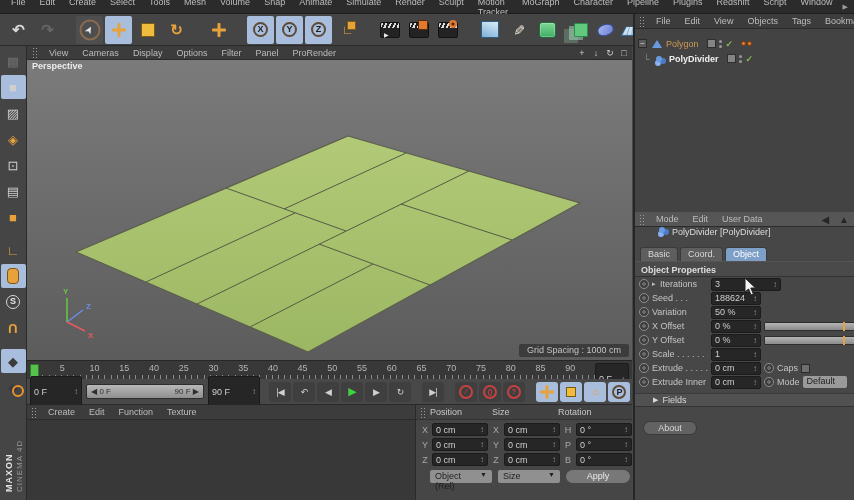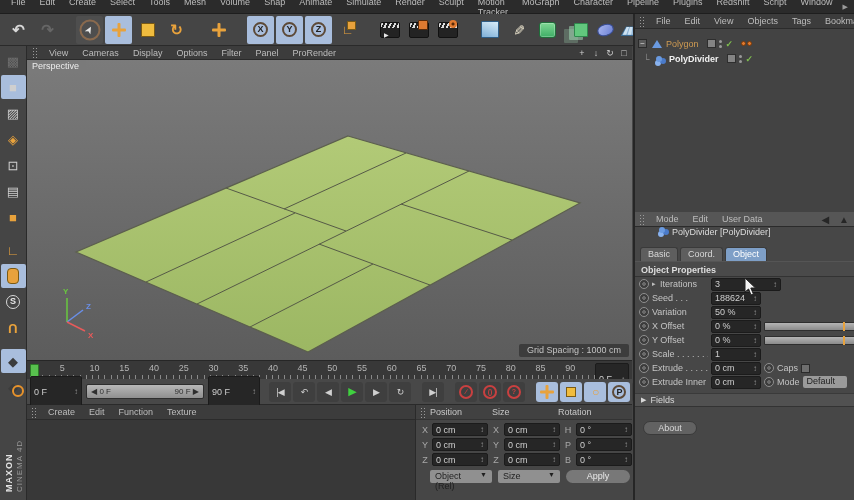--- a/index.html
+++ b/index.html
@@ -104,21 +104,21 @@
 
   
   #viewport { position:absolute; left:27px; top:46px; width:605px; height:314px; }
   #vp-menu { position:absolute; left:0; top:0; width:605px; height:14px; background:#3c3c3c;
     border-bottom:1px solid #2a2a2a; display:flex; align-items:center; padding-left:3px; }
   #vp-controls { position:absolute; right:2px; top:0; height:14px; display:flex; align-items:center; gap:2px; }
   #vp-controls span { width:12px; text-align:center; color:#cfcfcf; font-size:9px; }
   #vp-canvas { position:absolute; left:0; top:14px; width:605px; height:300px;
     background:linear-gradient(#7b7b7b,#5c5c5c); overflow:hidden; }
   #persp-chip { position:absolute; left:0; top:0; background:#7a7a7a; color:#ececec;
-    padding:1px 7px 2px 5px; }
+    padding:1px 7px 2px 5px;font-weight:bold; }
   #grid-chip { position:absolute; right:3px; bottom:3px; background:rgba(58,58,58,.92); color:#c4c4c4;
     padding:1px 8px 2px; border-radius:2px; }
   .grip { width:7px; height:11px; margin:0 3px 0 2px; flex:none;
     background-image:radial-gradient(#9a9a9a 34%, transparent 36%); background-size:3px 3px; }
 
   
   #timeline { position:absolute; left:27px; top:360px; width:605px; height:19px; background:#383838;
     border-top:1px solid #262626; }
   #ruler { position:absolute; left:3px; top:0; width:565px; height:19px; display:flex; }
   #ruler::after { content:""; position:absolute; left:0; right:0; bottom:1px; height:4px;
@@ -222,21 +222,21 @@
   .arow .field { width:50px; height:13px; flex:none; }
   .arow .field.w70 { width:70px; }
   .aslider { position:relative; width:108px; height:9px; flex:none; border-radius:1px;
     background:linear-gradient(#b5b5b5,#8b8b8b); border:1px solid #2e2e2e; }
   .aslider .tick { position:absolute; left:74%; top:-1px; width:2px; height:9px; background:#e8a23c; }
   .cbox { width:9px; height:9px; background:#6e6e6e; border:1px solid #2a2a2a; flex:none; }
   .exarrow { color:#bdbdbd; font-size:7px; width:5px; flex:none; }
   .xlabel { color:#c4c4c4; }
   .ddl.small { width:44px; height:12px; padding:0 4px; background:#9a9a9a; }
   #fields-bar { height:14px; background:#515151; border-top:1px solid #3a3a3a; border-bottom:1px solid #333;
-    display:flex; align-items:center; padding-left:6px; gap:4px; color:#d8d8d8; margin-top:4px; }
+    display:flex; align-items:center; padding-left:18px; gap:4px; color:#d8d8d8; margin-top:4px; }
   #fields-bar .fa { font-size:7px; }
   #about-btn { margin:14px 0 0 8px; width:54px; height:14px; background:#626262; border:1px solid #3a3a3a;
     border-radius:8px; color:#d8d8d8; text-align:center; line-height:13px; }
 
   
   #cursor { position:absolute; left:744px; top:277px; z-index:99; }
 </style>
 </head>
 <body>
 

